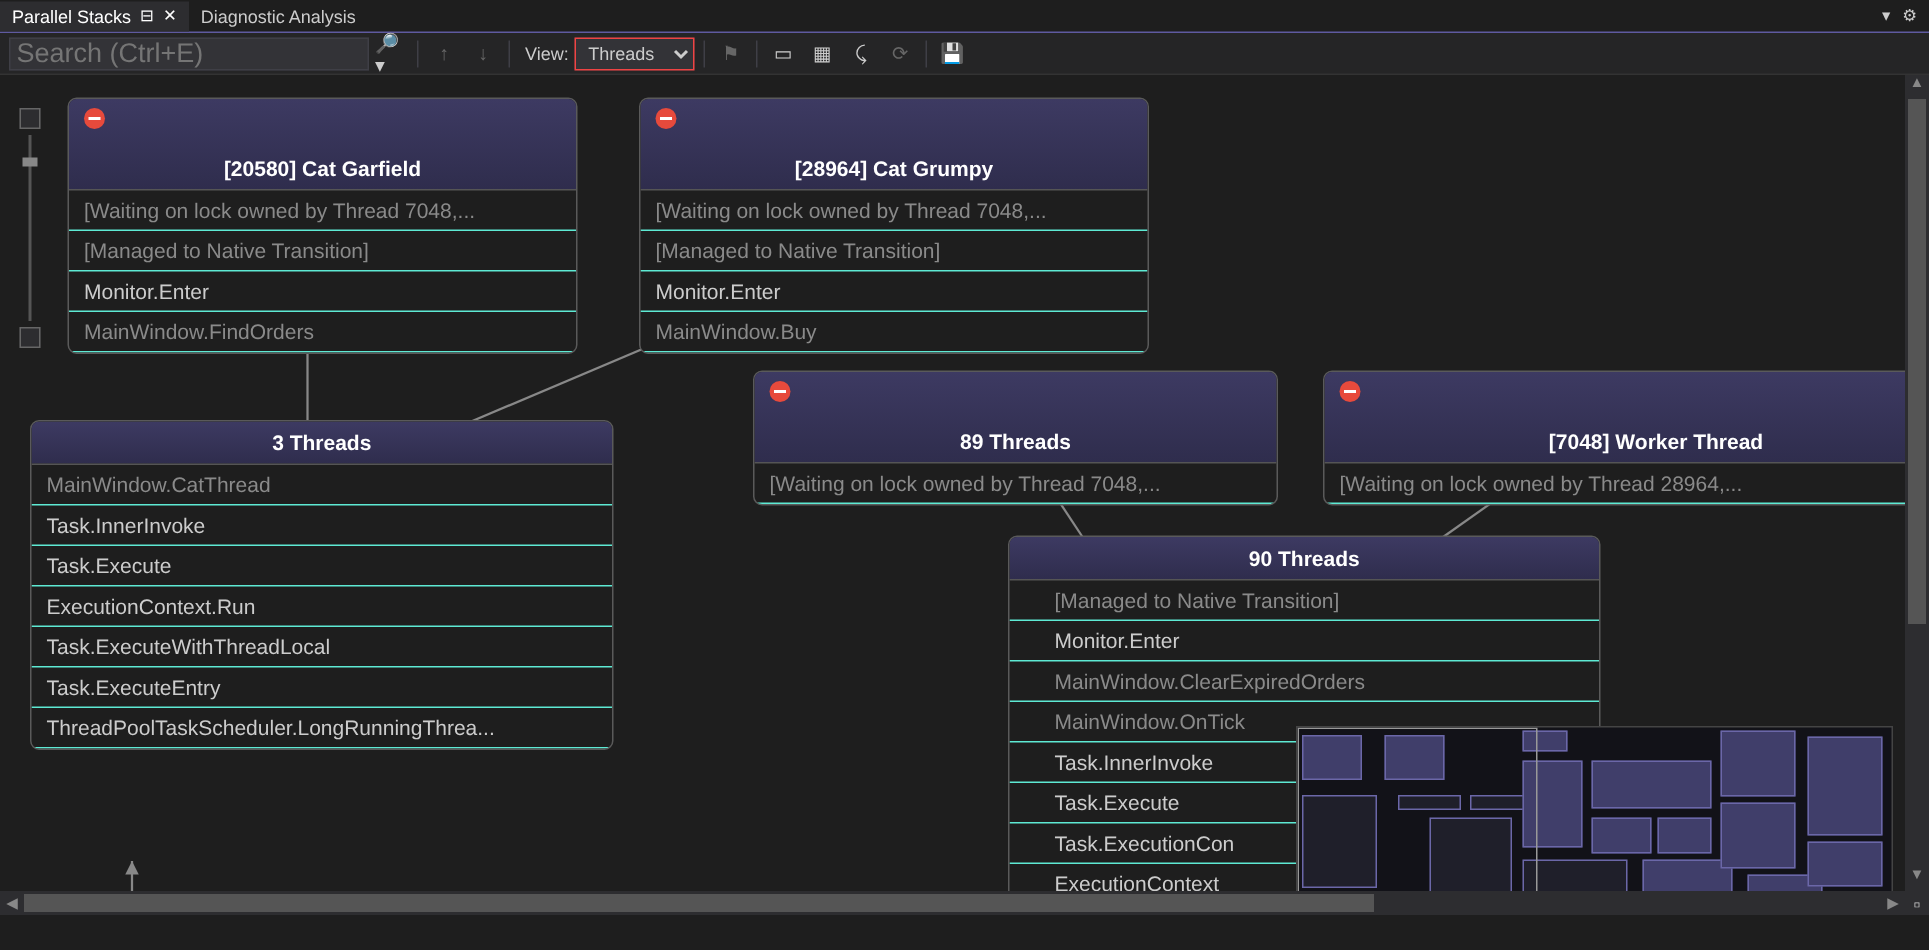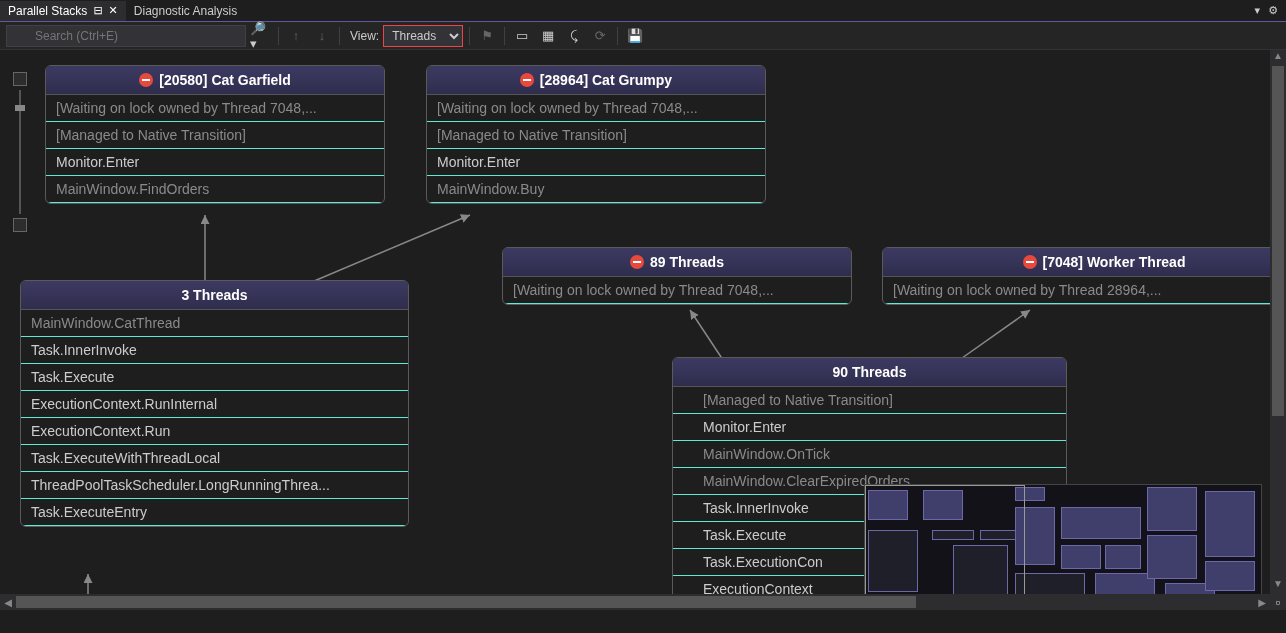--- a/index.html
+++ b/index.html
@@ -49,23 +49,22 @@
   border: 1px solid #3f3f46;
   height: 22px;
   width: 240px;
   padding: 0 4px;
 }
 .searchbox input {
   background: transparent;
   border: none;
   outline: none;
   color: #d946ef;
-  font-size: 12px;
+  font-size: 18px;
   width: 100%;
-  margin-left: 24px;
 }
 .icon-btn {
   width: 22px;
   height: 22px;
   display: flex;
   align-items: center;
   justify-content: center;
   color: #ccc;
   cursor: pointer;
   font-size: 13px;
@@ -97,24 +96,24 @@
   overflow: hidden;
 }
 .node-title {
   background: linear-gradient(#3d3a62, #2f2d4d);
   color: #fff;
   font-weight: 600;
   font-size: 14px;
   padding: 6px 10px;
   text-align: center;
   display: flex;
-  align-items: center;
   justify-content: center;
-  gap: 6px;
+  gap: 18px;
   border-bottom: 1px solid #555;
+  flex-direction: column;
 }
 .stop-icon {
   width: 14px;
   height: 14px;
   background: #e74a3c;
   border-radius: 50%;
   display: inline-flex;
   align-items: center;
   justify-content: center;
 }
@@ -305,25 +304,24 @@
     <div class="frame dim">MainWindow.Buy</div>
   </div>
 
   <div class="node" style="left:20px;top:230px;width:389px">
     <div class="node-title">
       <span>3 Threads</span>
     </div>
     <div class="frame dim">MainWindow.CatThread</div>
     <div class="frame">Task.InnerInvoke</div>
     <div class="frame">Task.Execute</div>
-    <div class="frame">ExecutionContext.RunInternal</div>
     <div class="frame">ExecutionContext.Run</div>
     <div class="frame">Task.ExecuteWithThreadLocal</div>
+    <div class="frame">Task.ExecuteEntry</div>
     <div class="frame">ThreadPoolTaskScheduler.LongRunningThrea...</div>
-    <div class="frame">Task.ExecuteEntry</div>
   </div>
 
   <div class="node" style="left:502px;top:197px;width:350px">
     <div class="node-title">
       <span class="stop-icon"></span>
       <span>89 Threads</span>
     </div>
     <div class="frame dim">[Waiting on lock owned by Thread 7048,...</div>
   </div>
 
@@ -334,22 +332,22 @@
     </div>
     <div class="frame dim">[Waiting on lock owned by Thread 28964,...</div>
   </div>
 
   <div class="node" style="left:672px;top:307px;width:395px">
     <div class="node-title">
       <span>90 Threads</span>
     </div>
     <div class="frame dim sub">[Managed to Native Transition]</div>
     <div class="frame sub">Monitor.Enter</div>
+    <div class="frame dim sub">MainWindow.ClearExpiredOrders</div>
     <div class="frame dim sub">MainWindow.OnTick</div>
-    <div class="frame dim sub">MainWindow.ClearExpiredOrders</div>
     <div class="frame sub">Task.InnerInvoke</div>
     <div class="frame sub">Task.Execute</div>
     <div class="frame sub">Task.ExecutionCon</div>
     <div class="frame sub">ExecutionContext</div>
   </div>
 
   <div class="minimap">
     <div class="mm-node" style="left:3px;top:5px;width:40px;height:30px"></div>
     <div class="mm-node dark" style="left:3px;top:45px;width:50px;height:62px"></div>
     <div class="mm-node" style="left:58px;top:5px;width:40px;height:30px"></div>

